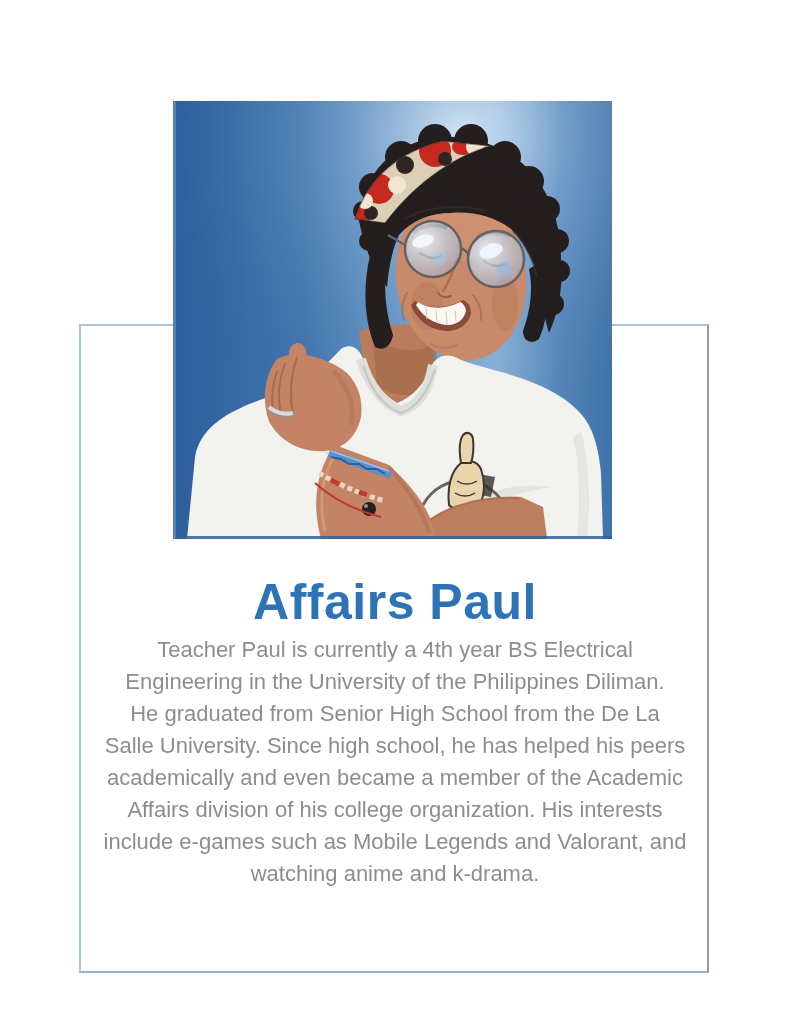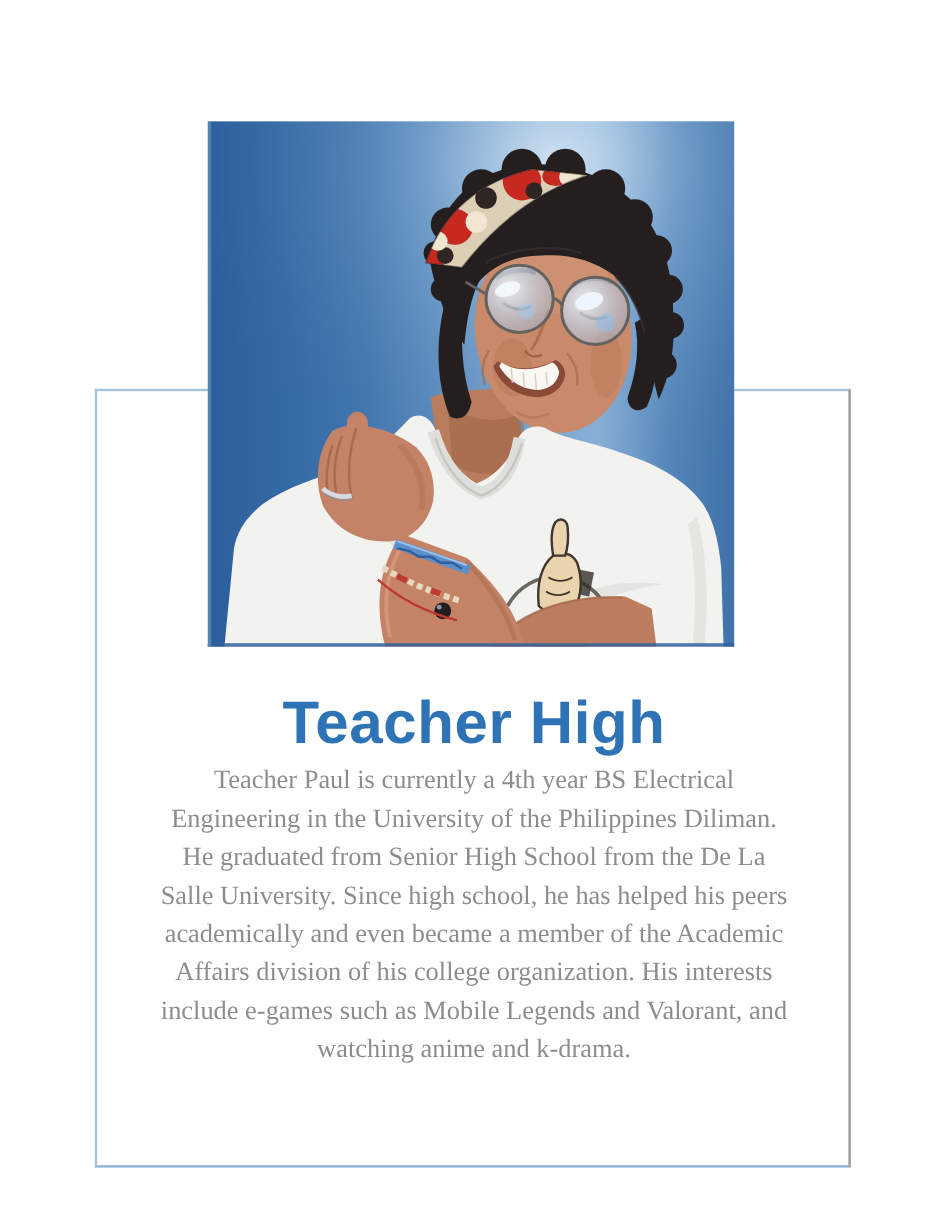--- a/index.html
+++ b/index.html
@@ -42,21 +42,21 @@
     letter-spacing: 0.5px;
     color: var(--title-blue, #2e73b5);
     z-index: 3;
   }
   .bio {
     position: absolute;
     top: 634px; left: 75px;
     width: 640px;
     margin: 0;
     text-align: center;
-    font-family: Liberation Serif, serif;
+    font-family: Liberation Sans, sans-serif;
     font-size: 22px;
     line-height: 32px;
     color: var(--body-gray, #8d8d8d);
     white-space: pre-line;
     z-index: 3;
   }
 </style>
 </head>
 <body>
 
@@ -221,21 +221,21 @@
         <path d="M97,310 C103,315 112,317 119,315" stroke="#8d9097" stroke-width="1" fill="none"></path>
       </g>
 
       <g>
         <rect x="0" y="435" width="439" height="3" fill="#31619b" opacity="0.85"></rect>
         <rect x="0" y="0" width="3" height="438" fill="#7fa3cc" opacity="0.5"></rect>
       </g>
     </svg>
   </div>
 
-  <h1 class="title">Teacher High</h1>
+  <h1 class="title">Affairs Paul</h1>
 
   <p class="bio">Teacher Paul is currently a 4th year BS Electrical
 Engineering in the University of the Philippines Diliman.
 He graduated from Senior High School from the De La
 Salle University. Since high school, he has helped his peers
 academically and even became a member of the Academic
 Affairs division of his college organization. His interests
 include e-games such as Mobile Legends and Valorant, and
 watching anime and k-drama.</p>
 

